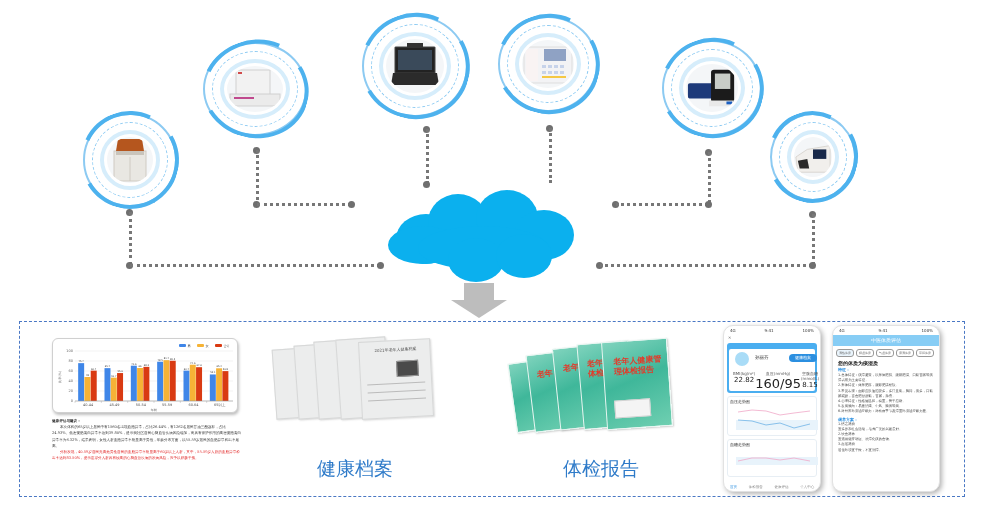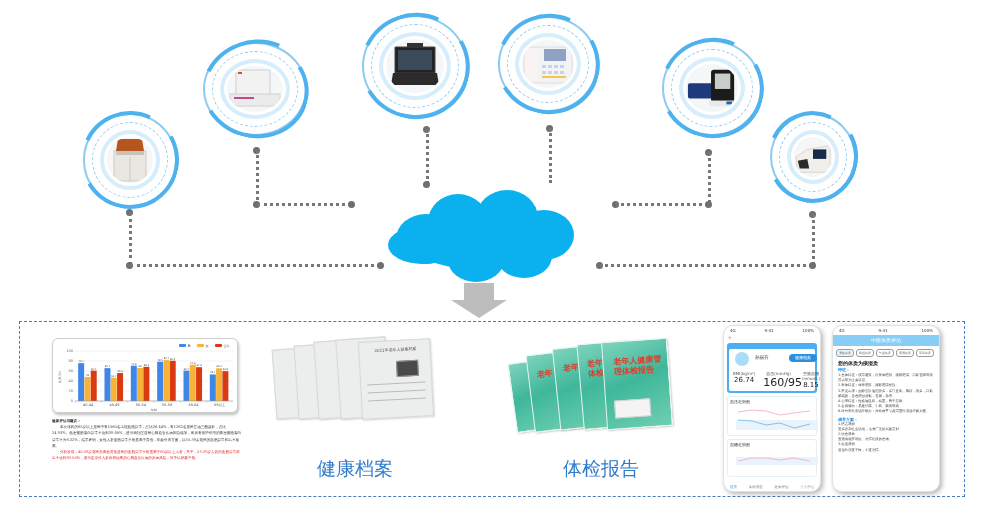--- a/index.html
+++ b/index.html
@@ -320,25 +320,25 @@
     </div>
   <div style="height:6px; font-size:4px; color:#777; padding-left:4px;">✕</div>
   <div style="margin:2px 3px; height:50px; background:#4aaef0; border-radius:3px; position:relative;">
     <div style="position:absolute; left:2px; top:6px; right:2px; bottom:2px; background:#fff; border-radius:2px;">
       <div style="position:absolute; left:6px; top:3px; width:14px; height:14px; border-radius:50%; background:#a9dcf7;"></div>
       <div style="position:absolute; left:26px; top:6px; font-size:4.5px; color:#333;">孙丽芬</div>
       <div style="position:absolute; left:60px; top:5px; width:28px; height:8px; background:#2b8fe0; border-radius:4px; color:#fff; font-size:4px; text-align:center; line-height:8px;">健康档案</div>
       <div style="position:absolute; left:4px; top:22px; right:4px; display:flex; justify-content:space-between;">
         <div style="text-align:center;">
             <div class="small">BMI(kg/m²)</div>
-            <div style="font-size:7px; color:#222;">26.74</div>
+            <div style="font-size:7px; color:#222;">22.82</div>
           </div>
         <div style="text-align:center;">
             <div class="small">血压(mmHg)</div>
-            <div style="font-size:11px; color:#222;margin-left:8px;">160/95</div>
+            <div style="font-size:13px; color:#222;">160/95</div>
           </div>
         <div style="text-align:center;">
             <div class="small">空腹血糖(mmol/L)</div>
             <div style="font-size:7px; color:#222;">8.15</div>
           </div>
       </div>
     </div>
   </div>
   <div style="margin:3px 3px; height:40px; border:1px solid #e7eef4; border-radius:3px; position:relative;">
     <div style="font-size:4px; color:#333; padding:2px;">血压走势图</div>

